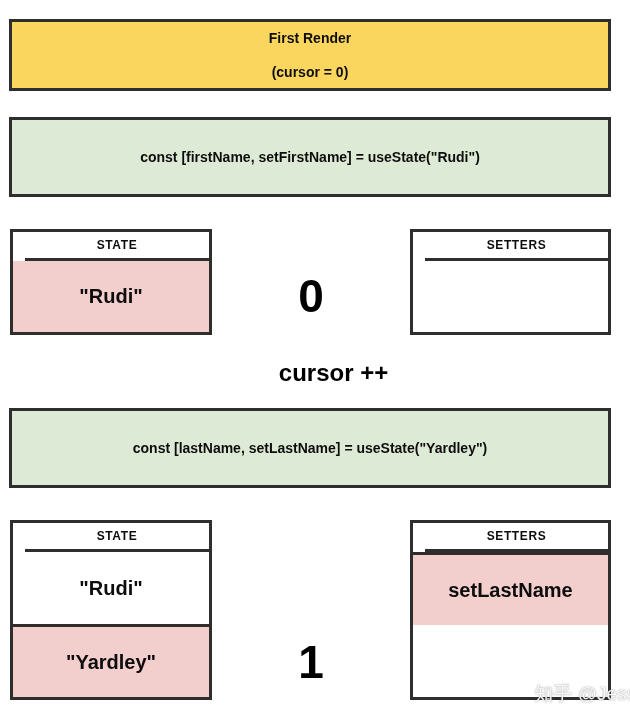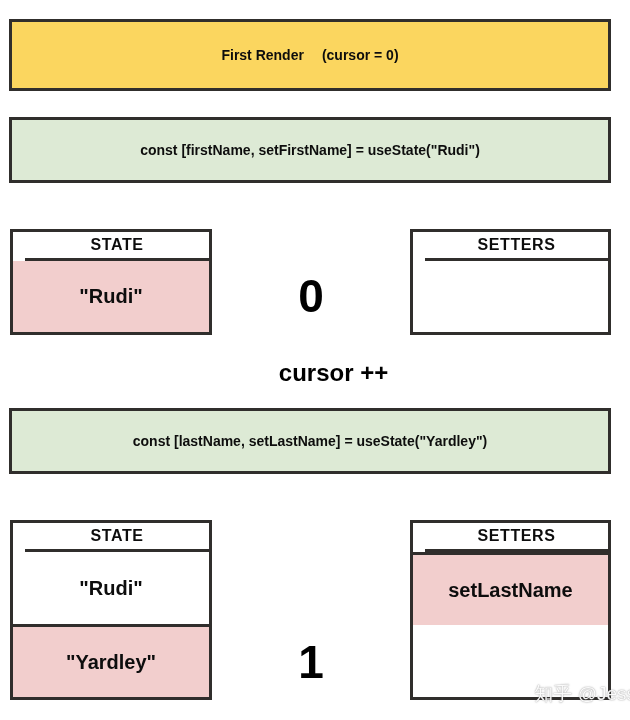--- a/index.html
+++ b/index.html
@@ -12,46 +12,46 @@
     font-family: "Liberation Sans", sans-serif;
     color: #0d0d0d;
   }
   .abs { position: absolute; box-sizing: border-box; }
 
   
   .banner {
     left: 9px; top: 19px; width: 602px; height: 72px;
     background: var(--yellow, #FBD65F);
     border: 3px solid var(--border, #302E2C);
-    display: flex; flex-direction: row; align-items: center; justify-content: center;
+    display: flex; flex-direction: column; align-items: center; justify-content: center;
     gap: 18px;
     font-weight: bold; font-size: 14px;
   }
 
   
   .codebox {
-    left: 9px; width: 602px; height: 66px;
+    left: 9px; width: 602px; height: 80px;
     background: var(--green, #DDEAD5);
     border: 3px solid var(--border, #302E2C);
     display: flex; align-items: center; justify-content: center;
     font-weight: bold; font-size: 14px;
   }
   .codebox.first  { top: 117px; }
   .codebox.second { top: 408px; }
 
   
   .dtable {
     background: #ffffff;
     border: 3px solid var(--border, #302E2C);
   }
   .dtable .hdr {
     height: 26px;
     border-bottom: 3px solid var(--border, #302E2C);
     display: flex; align-items: center; justify-content: center;
-    font-size: 16px; font-weight: bold; letter-spacing: 0.6px; margin-left: 12px;
+    font-size: 12px; font-weight: bold; letter-spacing: 0.6px; margin-left: 12px;
   }
   .dtable .cell {
     display: flex; align-items: center; justify-content: center;
     font-weight: bold; font-size: 20px;
   }
   .dtable .cell.sep { border-top: 3px solid var(--border, #302E2C); }
   .dtable .cell.pink { background: var(--pink, #F2CECD); }
   .dtable .cell.small { font-size: 20px; }
 
   .t1-state   { left: 10px;  top: 229px; width: 202px; height: 106px; }

